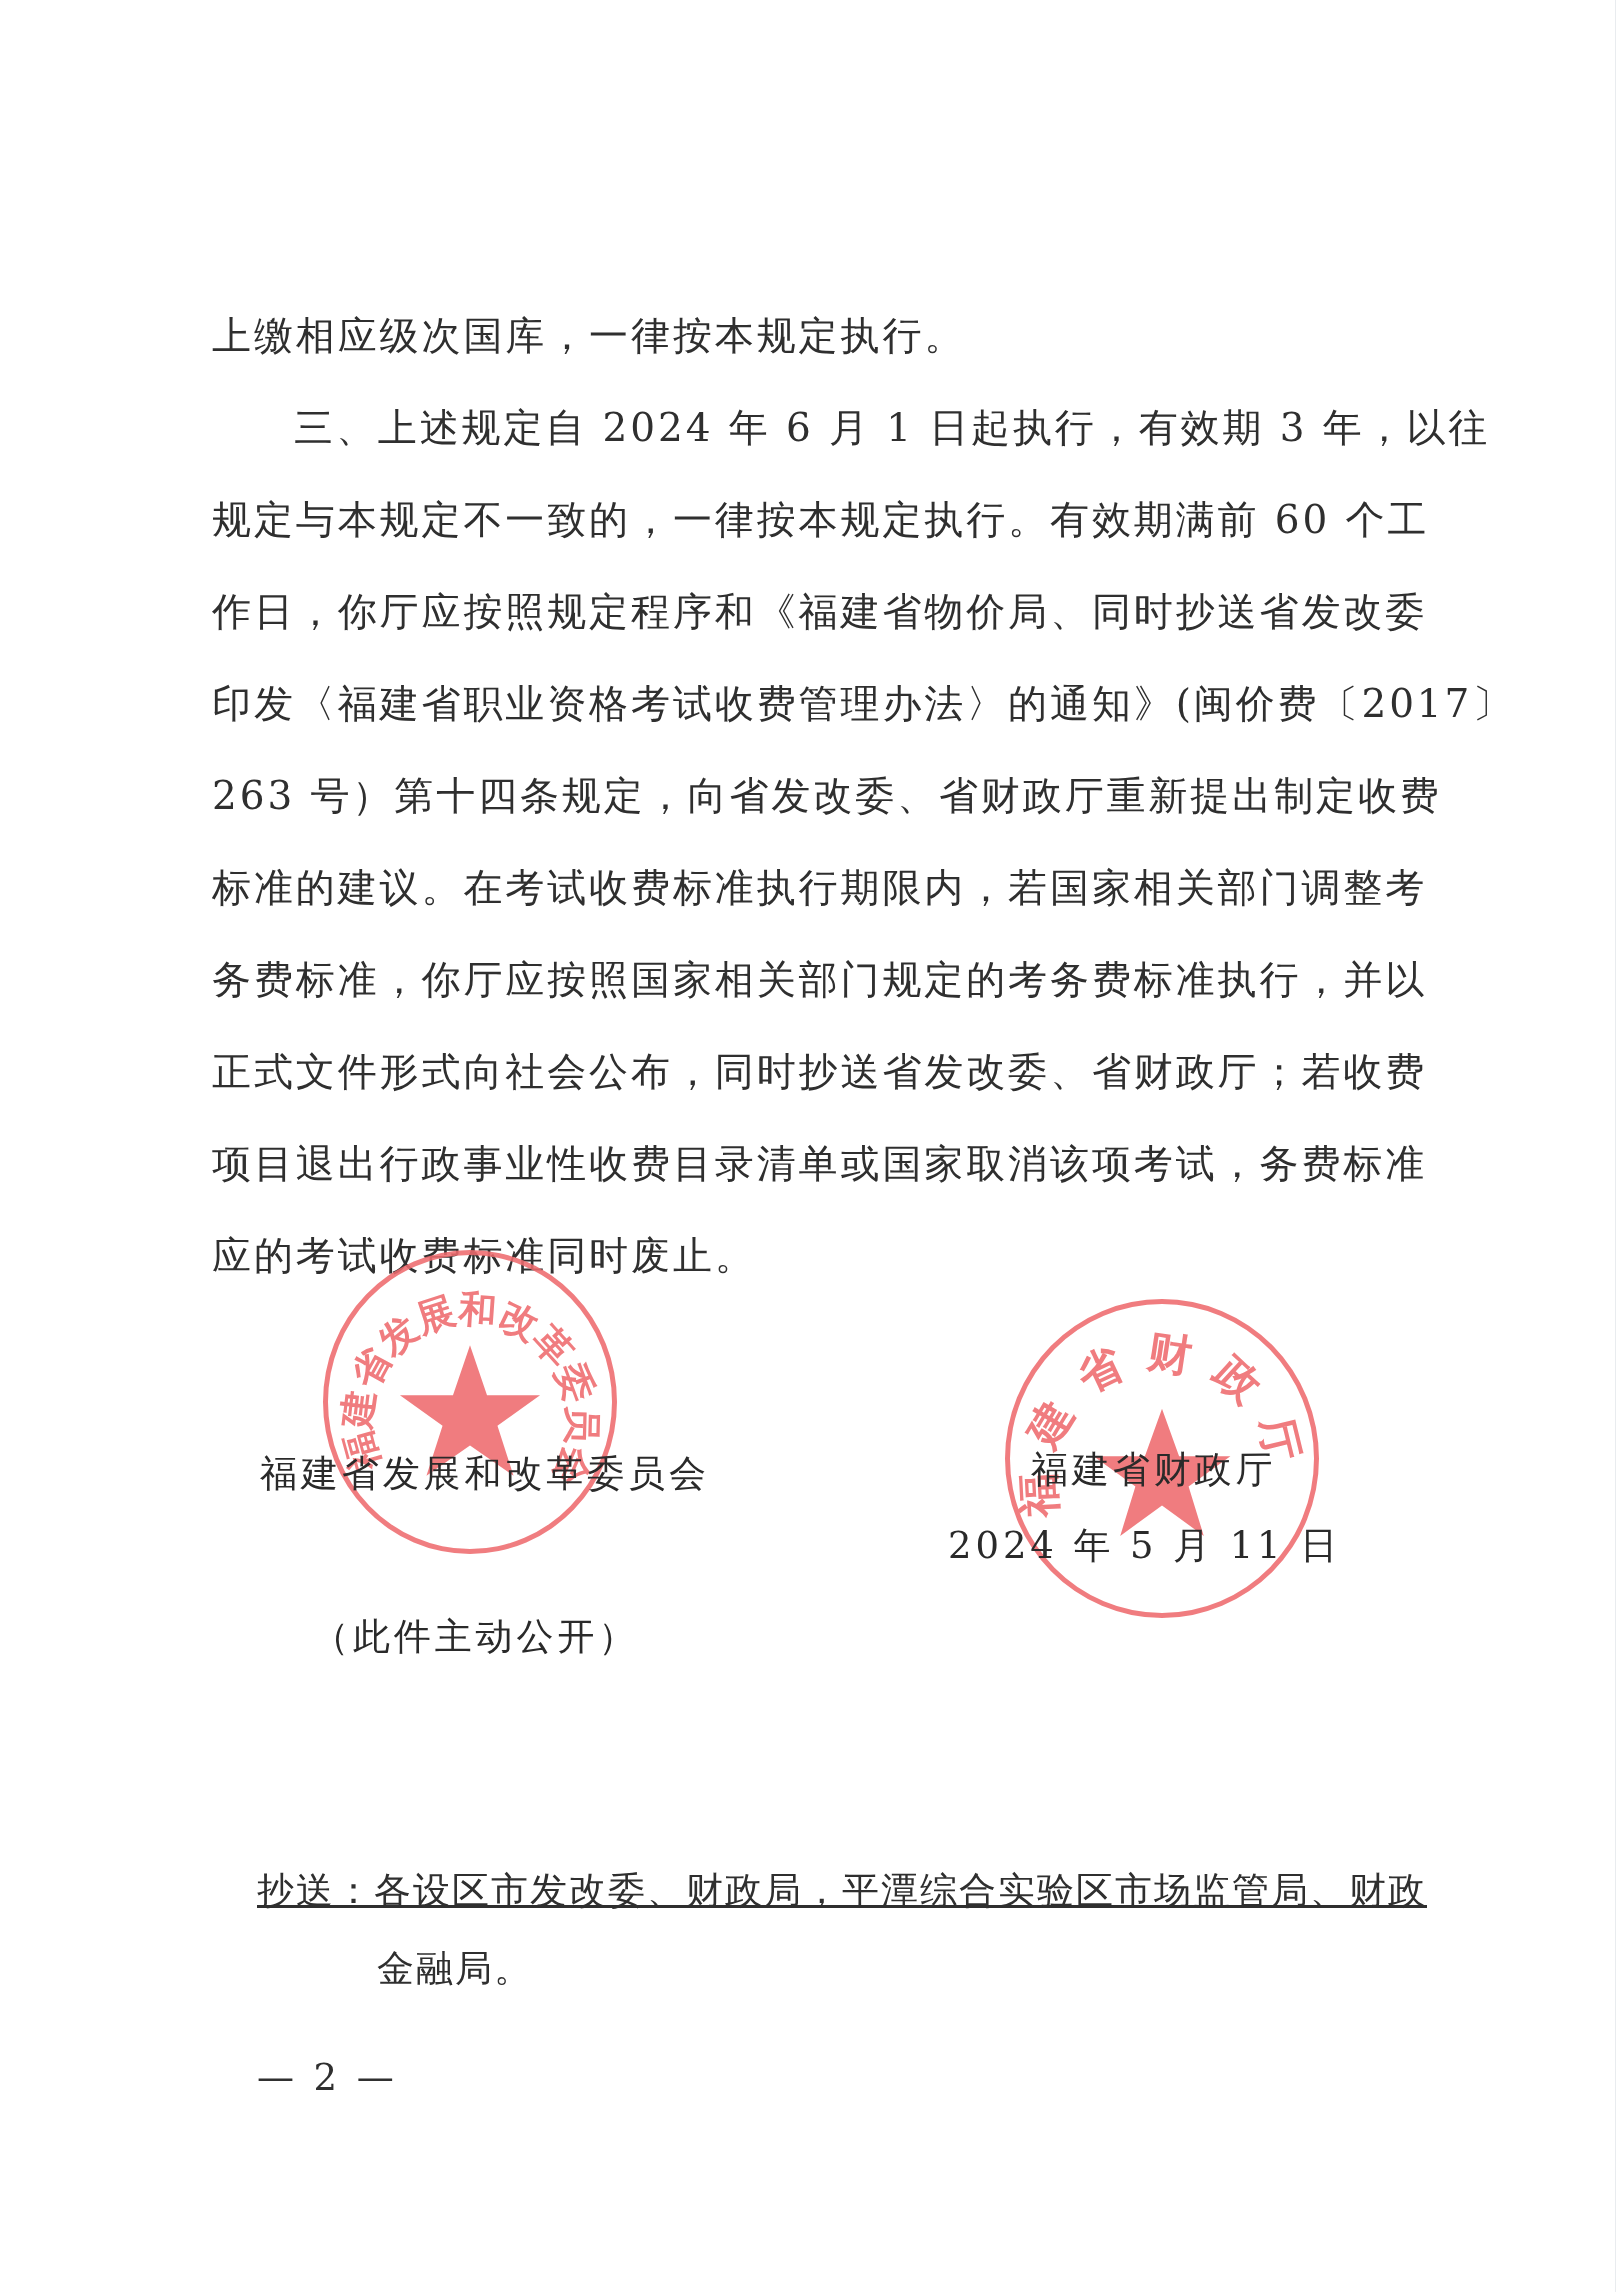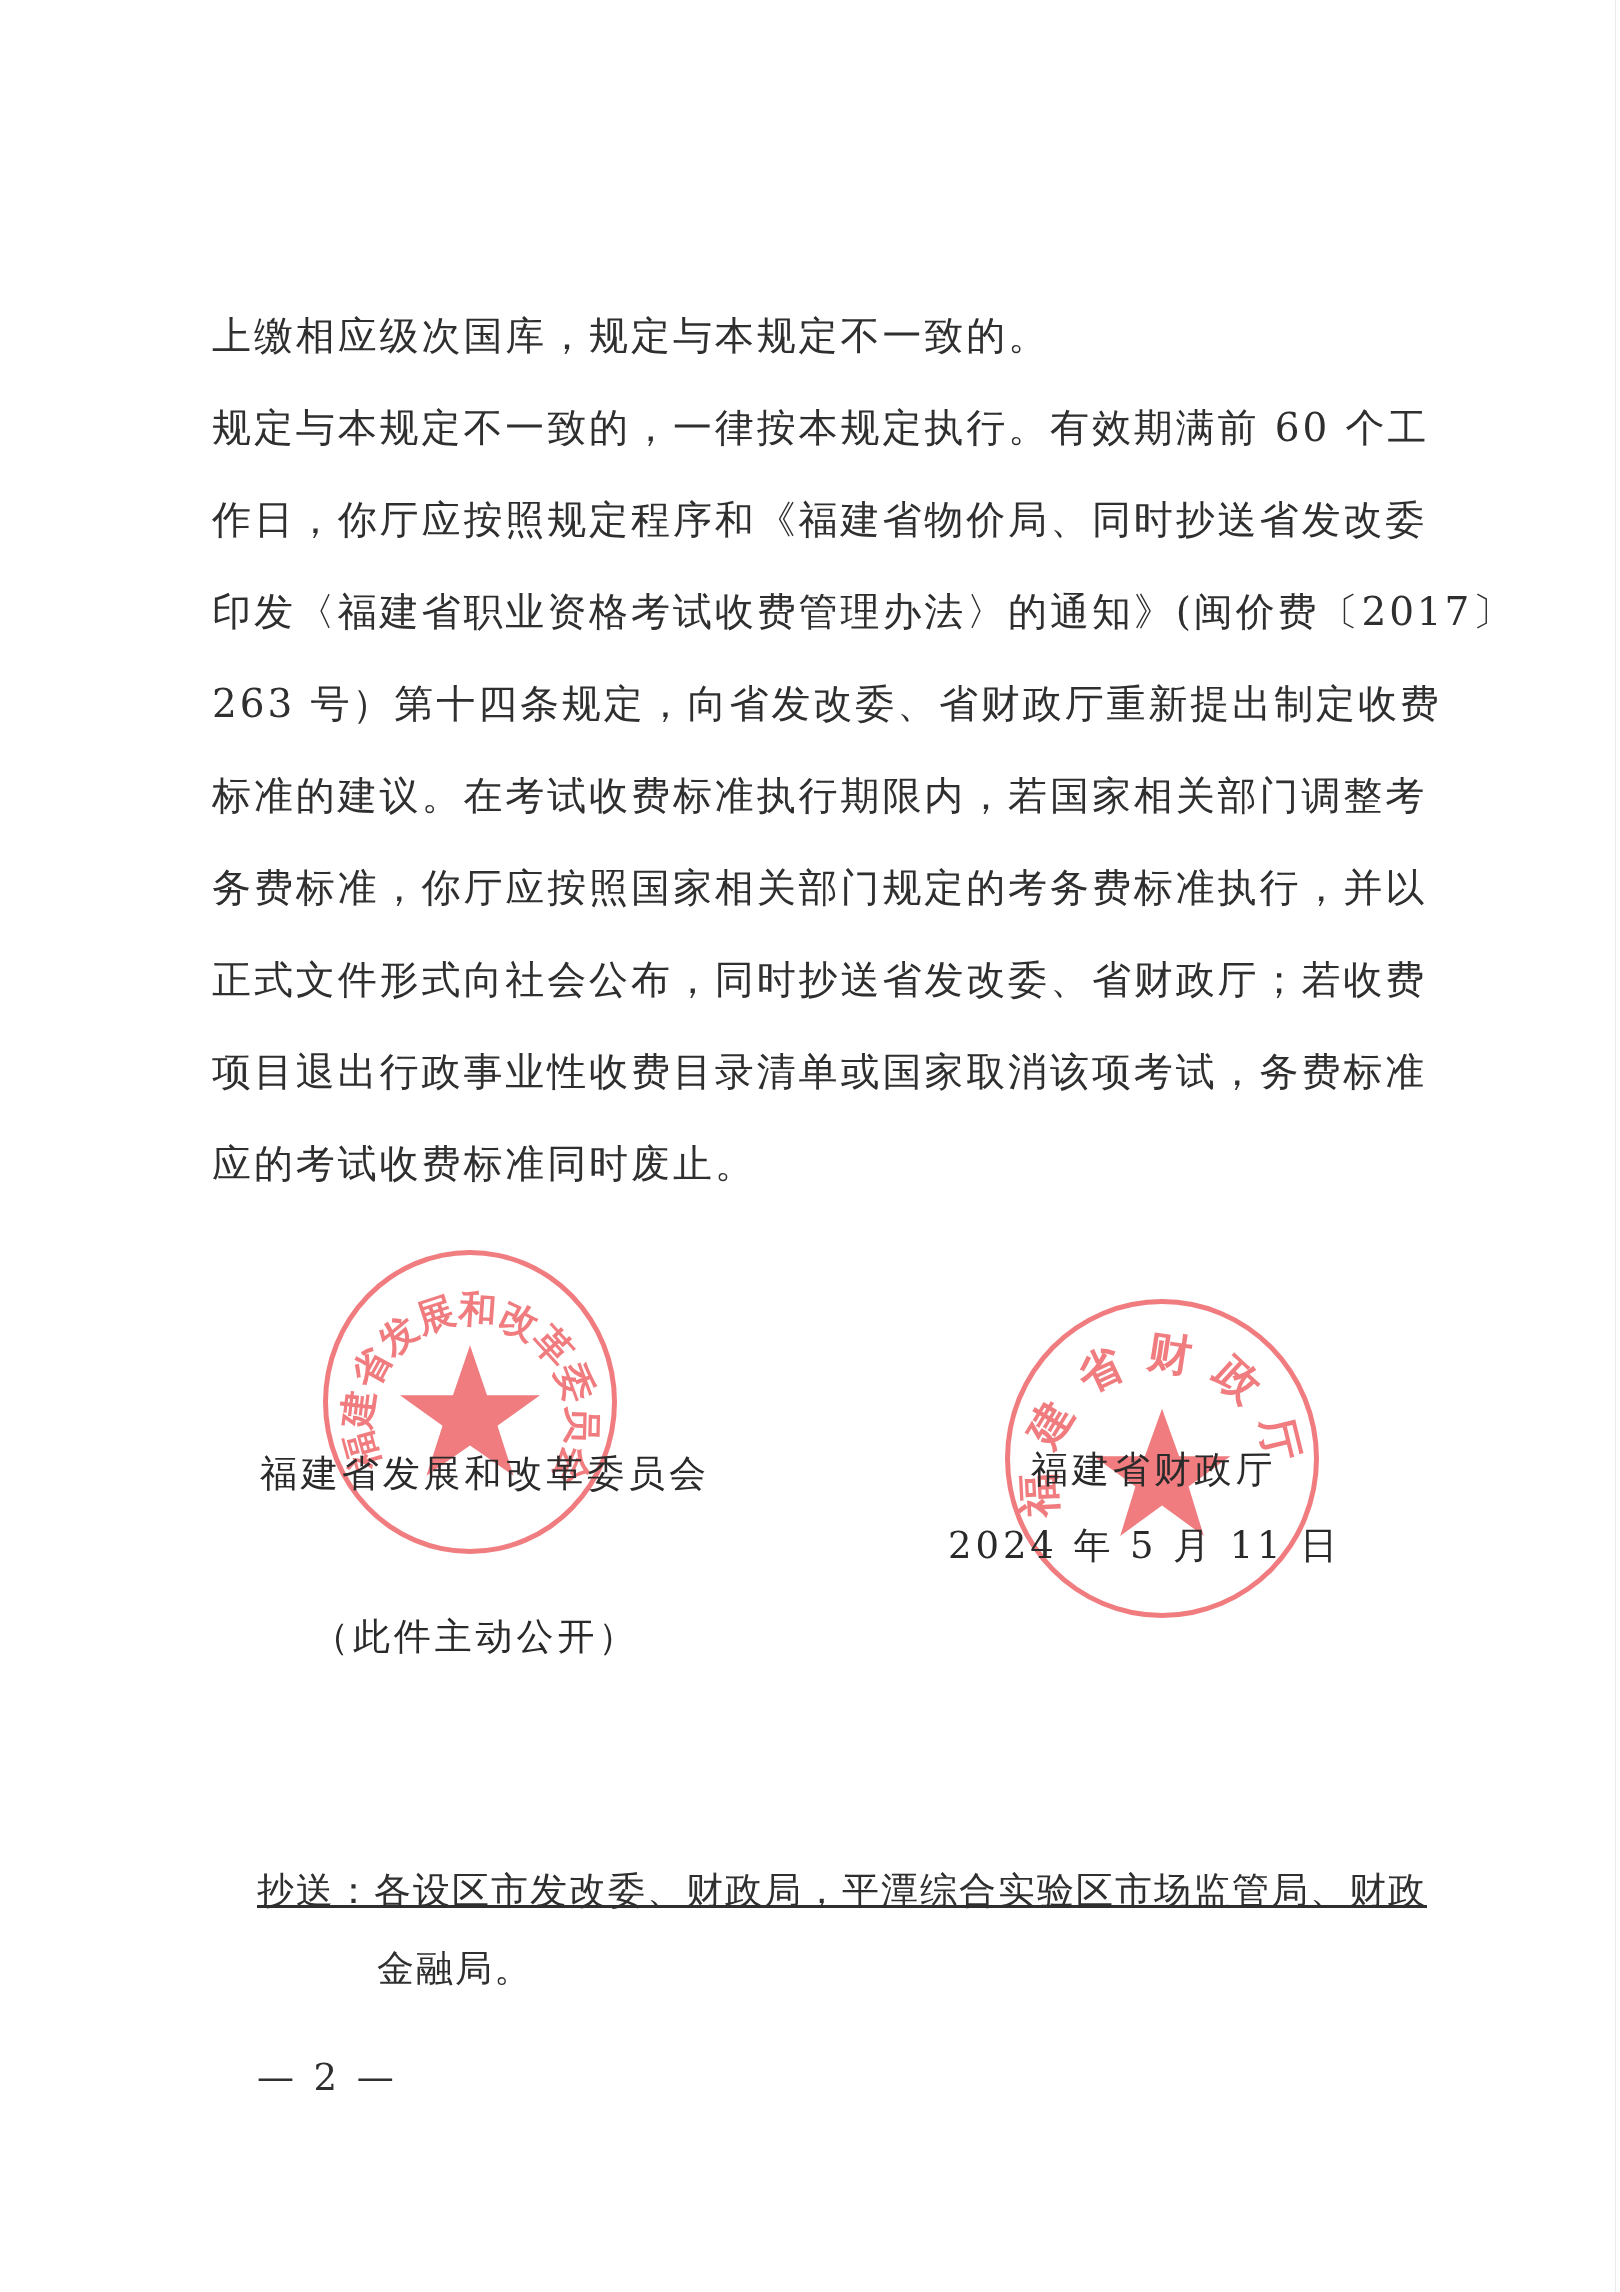--- a/index.html
+++ b/index.html
@@ -89,21 +89,22 @@
       white-space: nowrap;
     }
   </style>
 </head>
 <body>
 
 <div class="page">
   <div class="page-right-edge"></div>
 
   <div class="body-text">
-    <div class="line">上缴相应级次国库，规定与本规定不一致的。</div>
+    <div class="line">上缴相应级次国库，一律按本规定执行。</div>
+    <div class="line indent">三、上述规定自 2024 年 6 月 1 日起执行，有效期 3 年，以往</div>
     <div class="line">规定与本规定不一致的，一律按本规定执行。有效期满前 60 个工</div>
     <div class="line">作日，你厅应按照规定程序和《福建省物价局、同时抄送省发改委</div>
     <div class="line">印发〈福建省职业资格考试收费管理办法〉的通知》(闽价费〔2017〕</div>
     <div class="line">263 号）第十四条规定，向省发改委、省财政厅重新提出制定收费</div>
     <div class="line">标准的建议。在考试收费标准执行期限内，若国家相关部门调整考</div>
     <div class="line">务费标准，你厅应按照国家相关部门规定的考务费标准执行，并以</div>
     <div class="line">正式文件形式向社会公布，同时抄送省发改委、省财政厅；若收费</div>
     <div class="line">项目退出行政事业性收费目录清单或国家取消该项考试，务费标准</div>
     <div class="line">应的考试收费标准同时废止。</div>
   </div>

